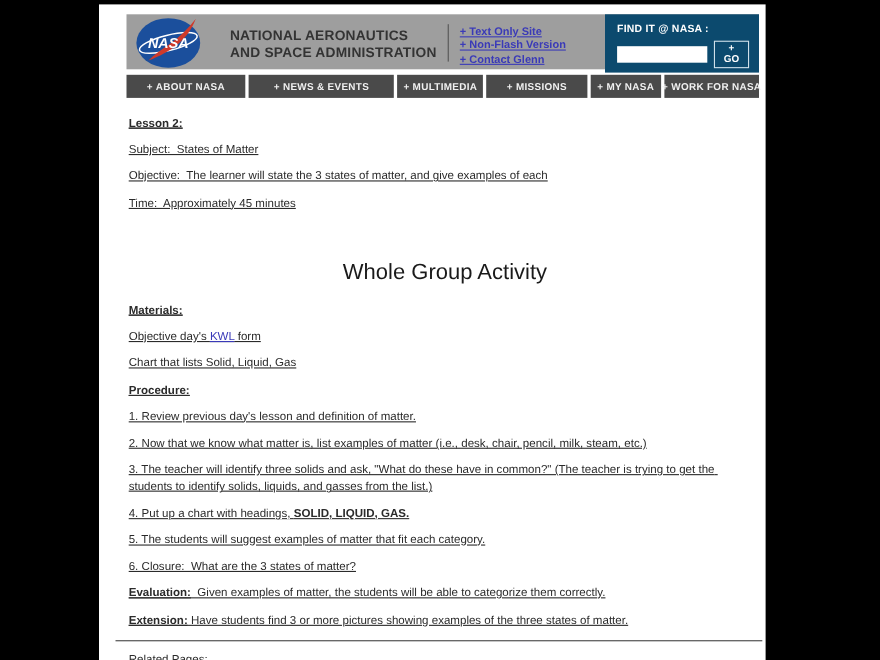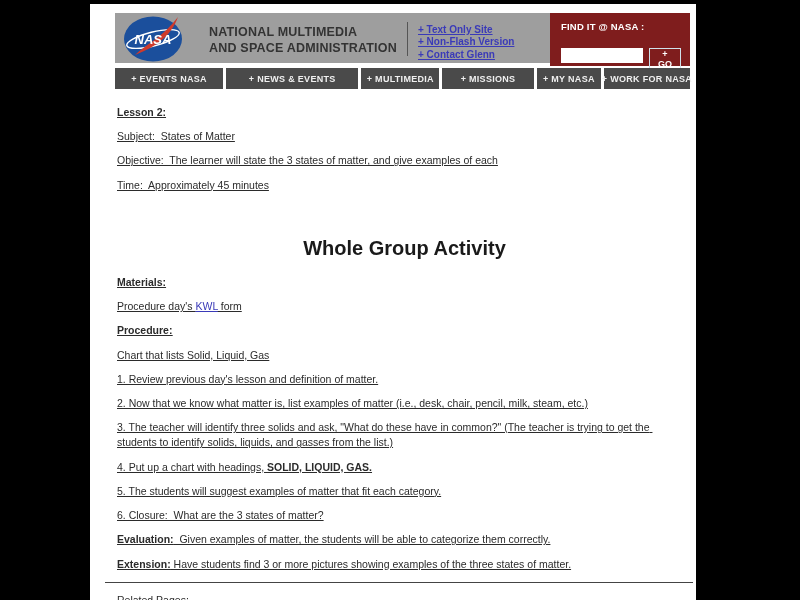--- a/index.html
+++ b/index.html
@@ -28,24 +28,24 @@
   }
   .masthead-links {
     position: absolute; left: 303px; top: 11px;
     font-size: 10px; line-height: 1.23; font-weight: bold;
   }
   .masthead-links a, .link {
     color: #3a3ab8; text-decoration: underline; cursor: pointer;
   }
   .findit {
     position: absolute; left: 435px; top: 0; width: 140px; height: 53px;
-    background: #7f1d1d; color: #fff; padding: 8px 9px 0 11px;
+    background: #0c4a6e; color: #fff; padding: 8px 9px 0 11px;
   }
   .findit-label { font-size: 9.5px; font-weight: bold; letter-spacing: 0.2px; }
-  .findit-row { display: flex; margin-top: 16px; gap: 6px; }
+  .findit-row { display: flex; align-items: center; margin-top: 5px; gap: 6px; }
   .findit-input {
     width: 82px; height: 15px; border: none; background: #fff;
     font-size: 10px; padding: 0 2px;
   }
   .go-button {
     font-size: 9px; font-weight: bold; color: #fff;
     border: 1px solid #cfe0ea; background: transparent;
     padding: 1px 5px 2px; cursor: pointer; line-height: 1.1;
   }
 
@@ -62,21 +62,21 @@
   .w1{width:111px}.w2{width:136px}.w3{width:80px}.w4{width:94px}.w5{width:66px}.w6{width:86px}
 
   
   .content {
     position: absolute; left: 27px; top: 101px; width: 575px;
     font-size: 10.5px; color: #2b2b2b;
   }
   .content p { margin: 0 0 9px; line-height: 1.45; white-space: pre-wrap; text-decoration: underline; }
   .section-label { font-weight: bold; text-decoration: underline; }
   .activity-heading {
-    text-align: center; font-size: 20px; font-weight: bold; color: #1a1a1a;
+    text-align: center; font-size: 20px; font-weight: normal; color: #1a1a1a;
     margin: 44px 0 15px;
   }
   .bold { font-weight: bold; }
   .content-rule {
     border: none; border-top: 1px solid #444;
     margin: 10px 0 11px -12px; width: 588px;
   }
   .related { font-size: 10.5px; line-height: 1.2; }
 </style>
 </head>
@@ -87,60 +87,60 @@
   <div class="masthead">
     <div class="logo">
       <svg width="64" height="50" viewBox="0 0 64 50">
         <ellipse cx="30" cy="25" rx="29" ry="22.5" fill="#1b4f9c"></ellipse>
         <ellipse cx="30" cy="25" rx="27" ry="7" fill="none" stroke="#ffffff" stroke-width="1.4" transform="rotate(-14 30 25)"></ellipse>
         <path d="M55 3 C48 12 40 20 30 27 C24 31 17 36 12 41 C22 37 32 32 40 25 C47 19 52 11 55 3 Z" fill="#cf3a2b"></path>
         <text x="30" y="30" fill="#ffffff" font-size="13" font-weight="bold" font-style="italic" text-anchor="middle" font-family="Liberation Sans, sans-serif">NASA</text>
       </svg>
     </div>
     <div class="agency-title">
-      <div>NATIONAL MULTIMEDIA</div>
+      <div>NATIONAL AERONAUTICS</div>
       <div>AND SPACE ADMINISTRATION</div>
     </div>
     <div class="masthead-divider"></div>
     <div class="masthead-links">
       <div><a>+ Text Only Site</a></div>
       <div><a>+ Non-Flash Version</a></div>
       <div><a>+ Contact Glenn</a></div>
     </div>
     <div class="findit">
       <div class="findit-label">FIND IT @ NASA :</div>
       <div class="findit-row">
         <input class="findit-input" type="text" value="" style="">
         <button class="go-button">+ GO</button>
       </div>
     </div>
   </div>
 
   <div class="nav">
-    <div class="nav-item w1">+ EVENTS NASA</div>
+    <div class="nav-item w1">+ ABOUT NASA</div>
     <div class="nav-item w2">+ NEWS &amp; EVENTS</div>
     <div class="nav-item w3">+ MULTIMEDIA</div>
     <div class="nav-item w4">+ MISSIONS</div>
     <div class="nav-item w5">+ MY NASA</div>
     <div class="nav-item w6">+ WORK FOR NASA</div>
   </div>
 
   <div class="content">
     <p><span class="section-label">Lesson 2:</span></p>
     <p>Subject:  States of Matter</p>
     <p>Objective:  The learner will state the 3 states of matter, and give examples of each</p>
     <p>Time:  Approximately 45 minutes</p>
 
     <div class="activity-heading">Whole Group Activity</div>
 
     <p><span class="section-label">Materials:</span></p>
-    <p><span>Procedure day's </span><a class="link">KWL</a><span> form</span></p>
+    <p><span>Objective day's </span><a class="link">KWL</a><span> form</span></p>
+    <p>Chart that lists Solid, Liquid, Gas</p>
+
     <p><span class="section-label">Procedure:</span></p>
-
-    <p>Chart that lists Solid, Liquid, Gas</p>
     <p>1. Review previous day's lesson and definition of matter.</p>
     <p>2. Now that we know what matter is, list examples of matter (i.e., desk, chair, pencil, milk, steam, etc.)</p>
     <p>3. The teacher will identify three solids and ask, "What do these have in common?" (The teacher is trying to get the students to identify solids, liquids, and gasses from the list.)</p>
     <p><span>4. Put up a chart with headings, </span><span class="bold">SOLID, LIQUID, GAS.</span></p>
     <p>5. The students will suggest examples of matter that fit each category.</p>
     <p>6. Closure:  What are the 3 states of matter?</p>
 
     <p><span class="section-label">Evaluation:</span><span>  Given examples of matter, the students will be able to categorize them correctly.</span></p>
     <p><span class="section-label">Extension:</span><span> Have students find 3 or more pictures showing examples of the three states of matter.</span></p>
 

